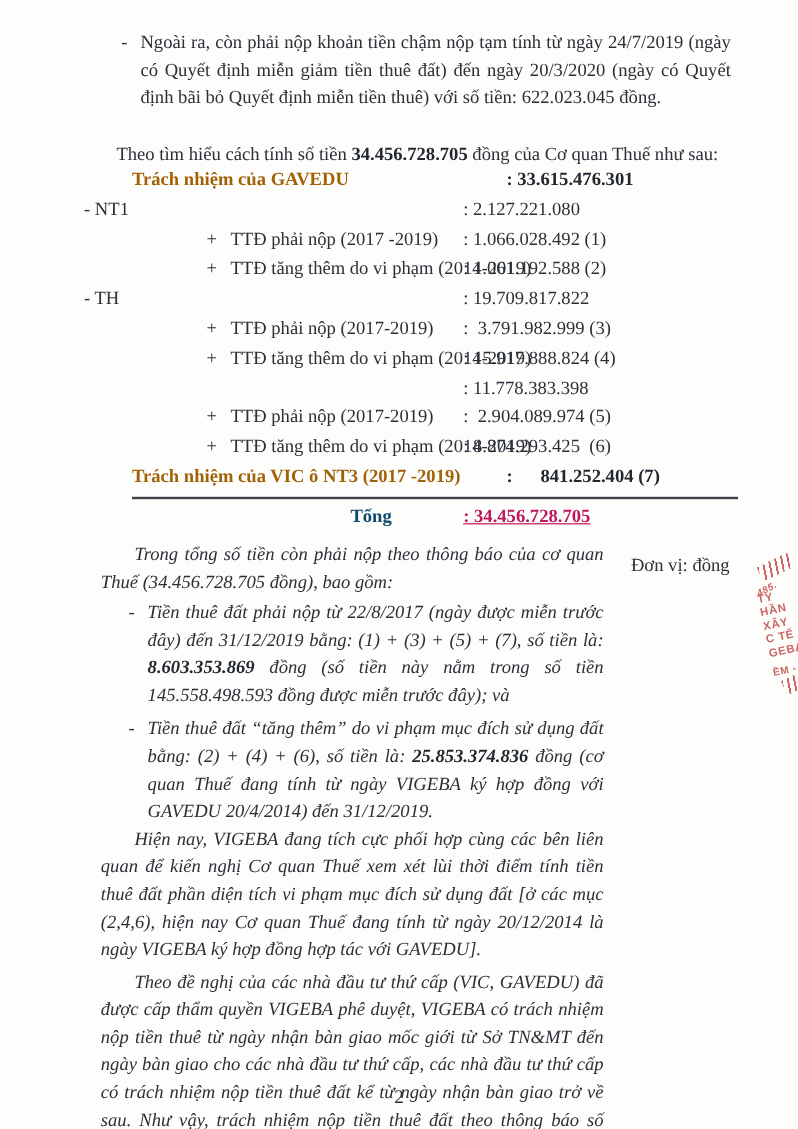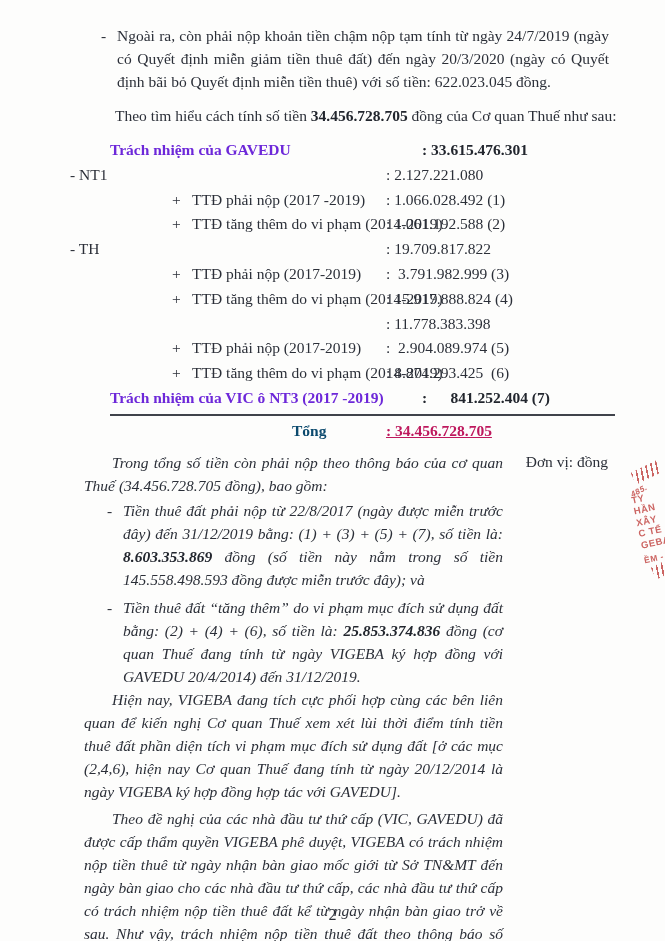--- a/index.html
+++ b/index.html
@@ -18,39 +18,39 @@
   b, .bold { font-weight:700; color:#22262e; }
 
   
   .top-bullet {
     position:absolute; left:117px; top:24px; width:492px;
   }
   .hang { position:relative; }
   .hang .marker { position:absolute; left:-16px; top:0; }
 
   
-  .intro { position:absolute; left:97px; top:104px; width:520px;margin-left:18px; }
+  .intro { position:absolute; left:97px; top:117px; width:520px; }
 
   
   .calc { position:absolute; left:0; top:138px; width:665px; }
   .row { position:relative; height:24.8px; }
   .row .lbl { white-space:pre; }
   .row .val { position:absolute; left:386px; top:0; white-space:pre; }
-  .lvl0 .lbl { padding-left:110px; font-weight:700; color:#6d28d9; }
+  .lvl0 .lbl { padding-left:110px; font-weight:700; color:#a16207; }
   .lvl0 .val { font-weight:700; color:#22262e;margin-left:36px; }
   .lvl1 .lbl { padding-left:70px; }
   .lvl2 .lbl { padding-left:172px; }
   .divider {
     margin:3px 0 0 110px; width:505px;
     border-top:2px solid #40434b; height:0;
   }
   .total-row { position:relative; height:25px; margin-top:3px; }
   .total-row .lbl { padding-left:292px; font-weight:700; color:#0c4a6e; }
   .total-row .val { position:absolute; left:386px; top:0; font-weight:700; color:#be185d; white-space:pre;text-decoration:underline; }
-  .unit-note { text-align:right; margin-right:57px; margin-top:6px;padding-left:20px; }
+  .unit-note { text-align:right; margin-right:57px; margin-top:16px;padding-left:20px; }
 
   
   .body-text { position:absolute; left:0; top:451px; width:560px;font-style:italic; }
   .p { margin:0 57px 0 84px; text-indent:28px; }
   .p + .p { margin-top:4px; }
   .li { position:relative; margin:2px 57px 0 123px; }
   .li .marker { position:absolute; left:-16px; top:0; }
   .li + .li { margin-top:5px; }
 
   

